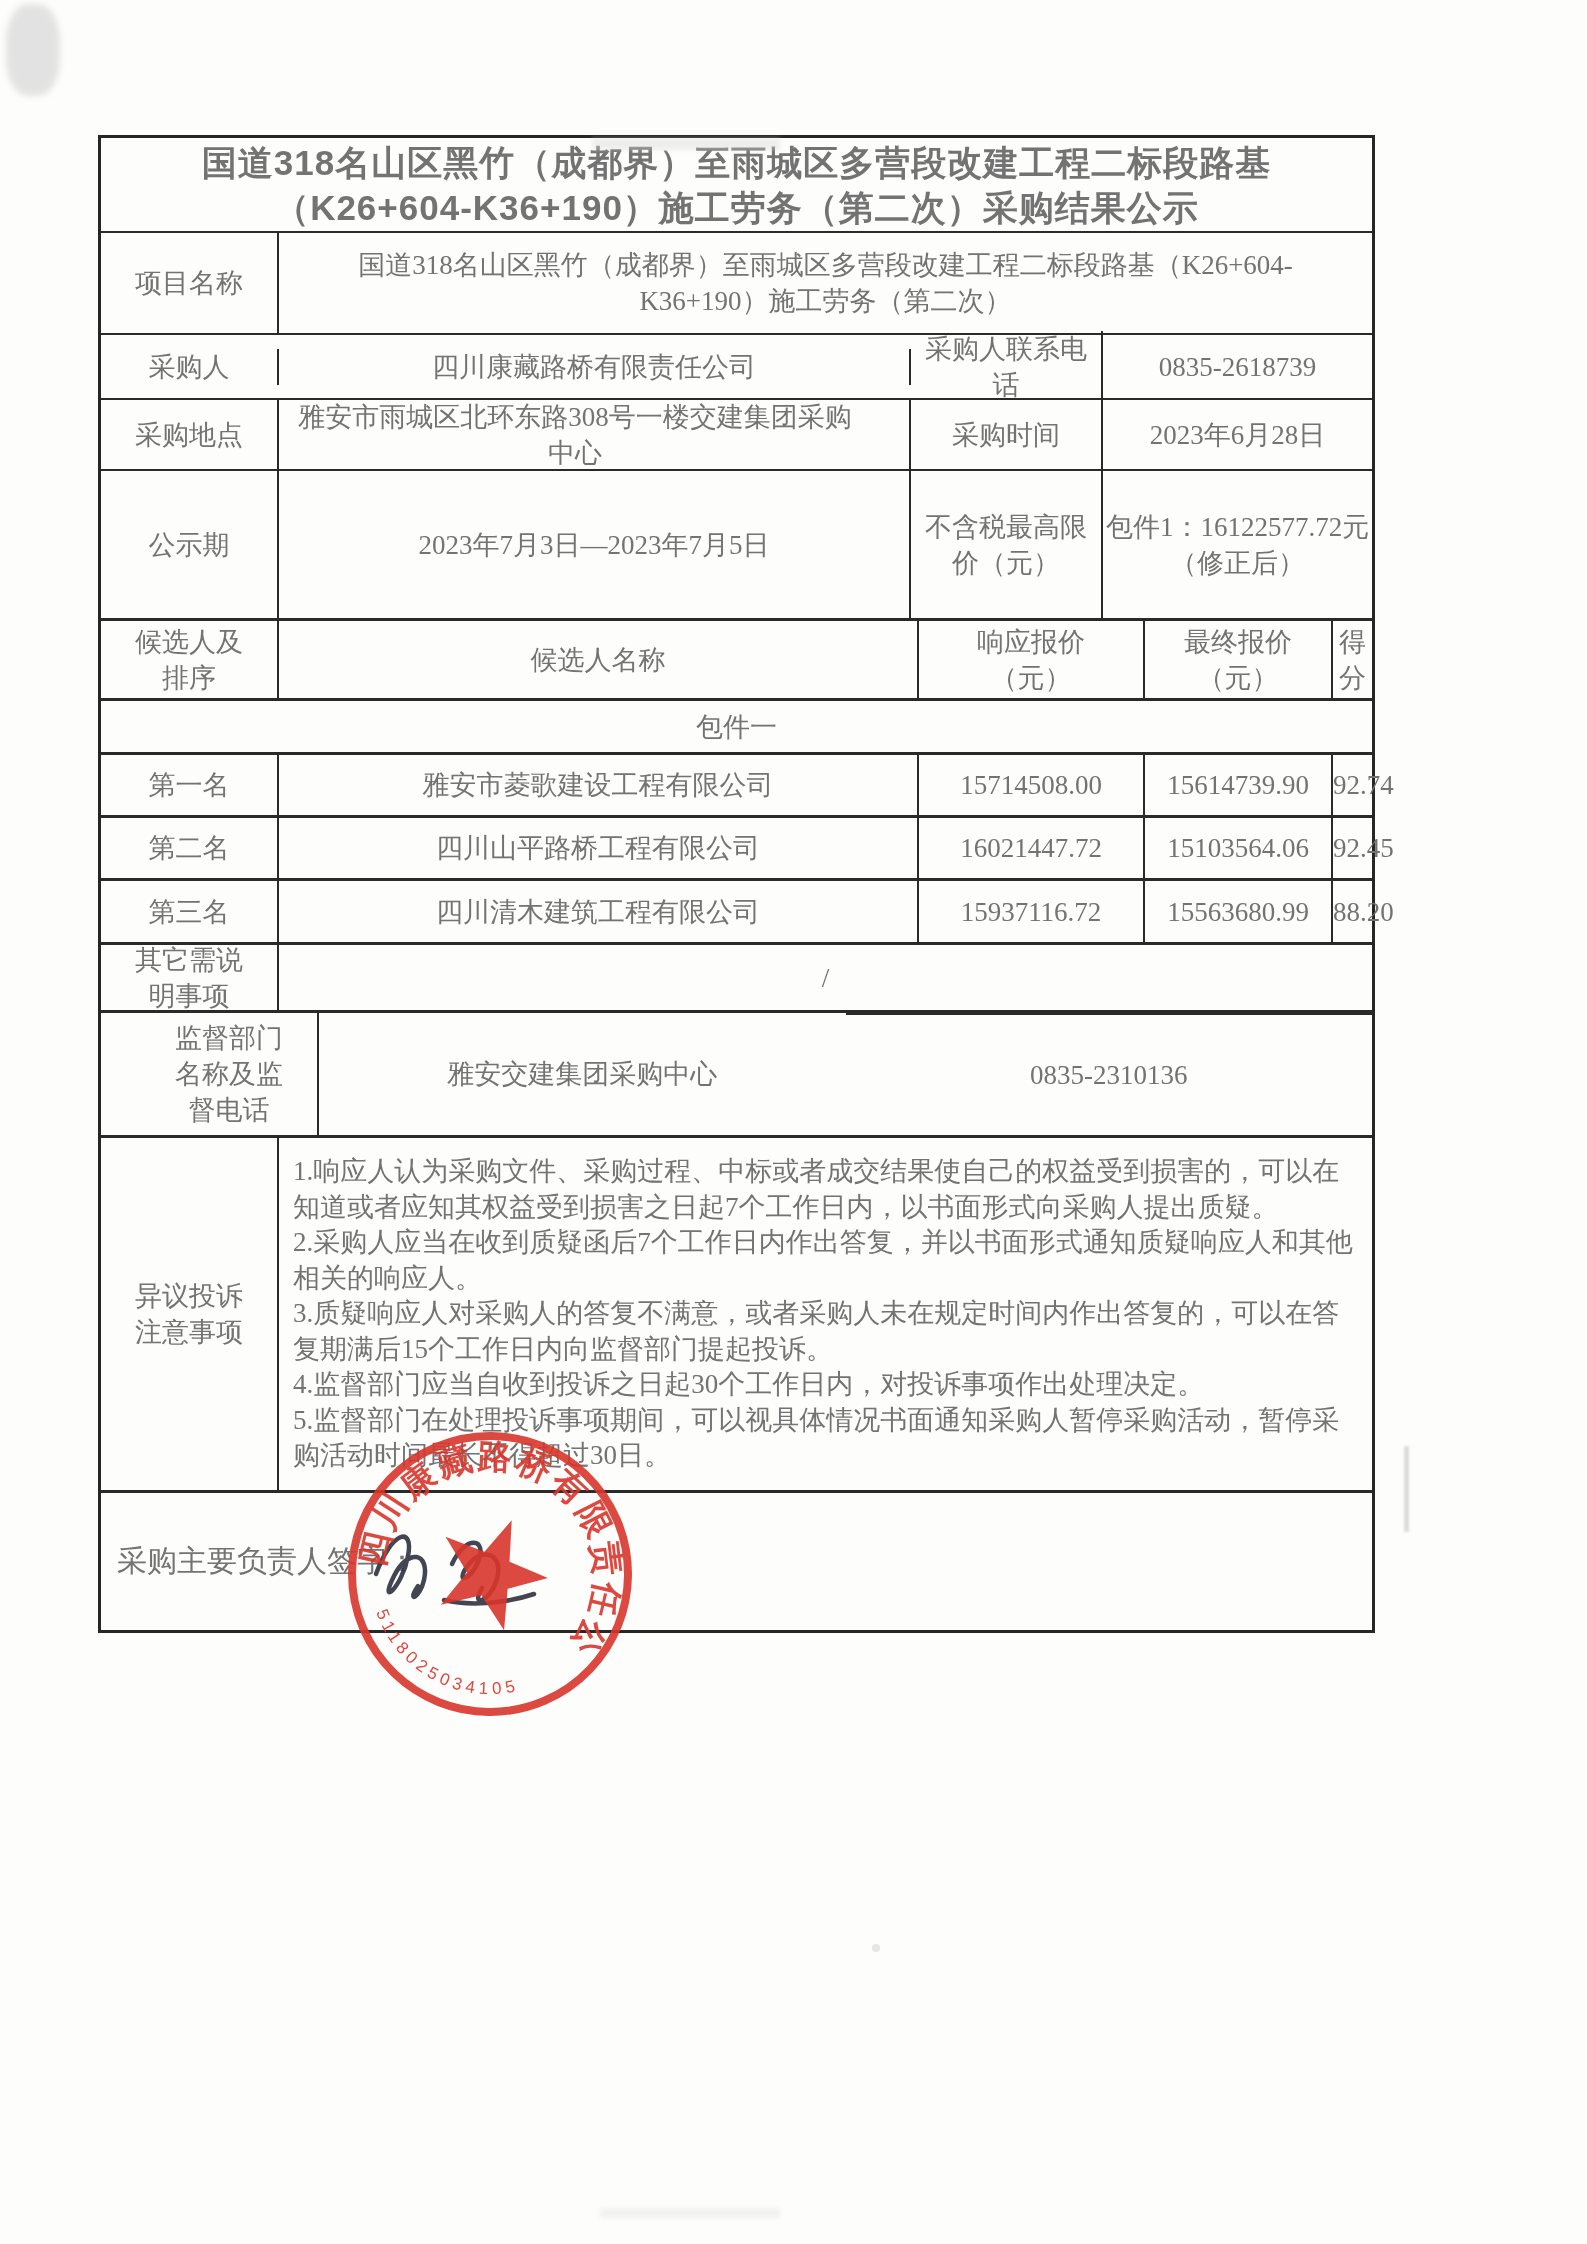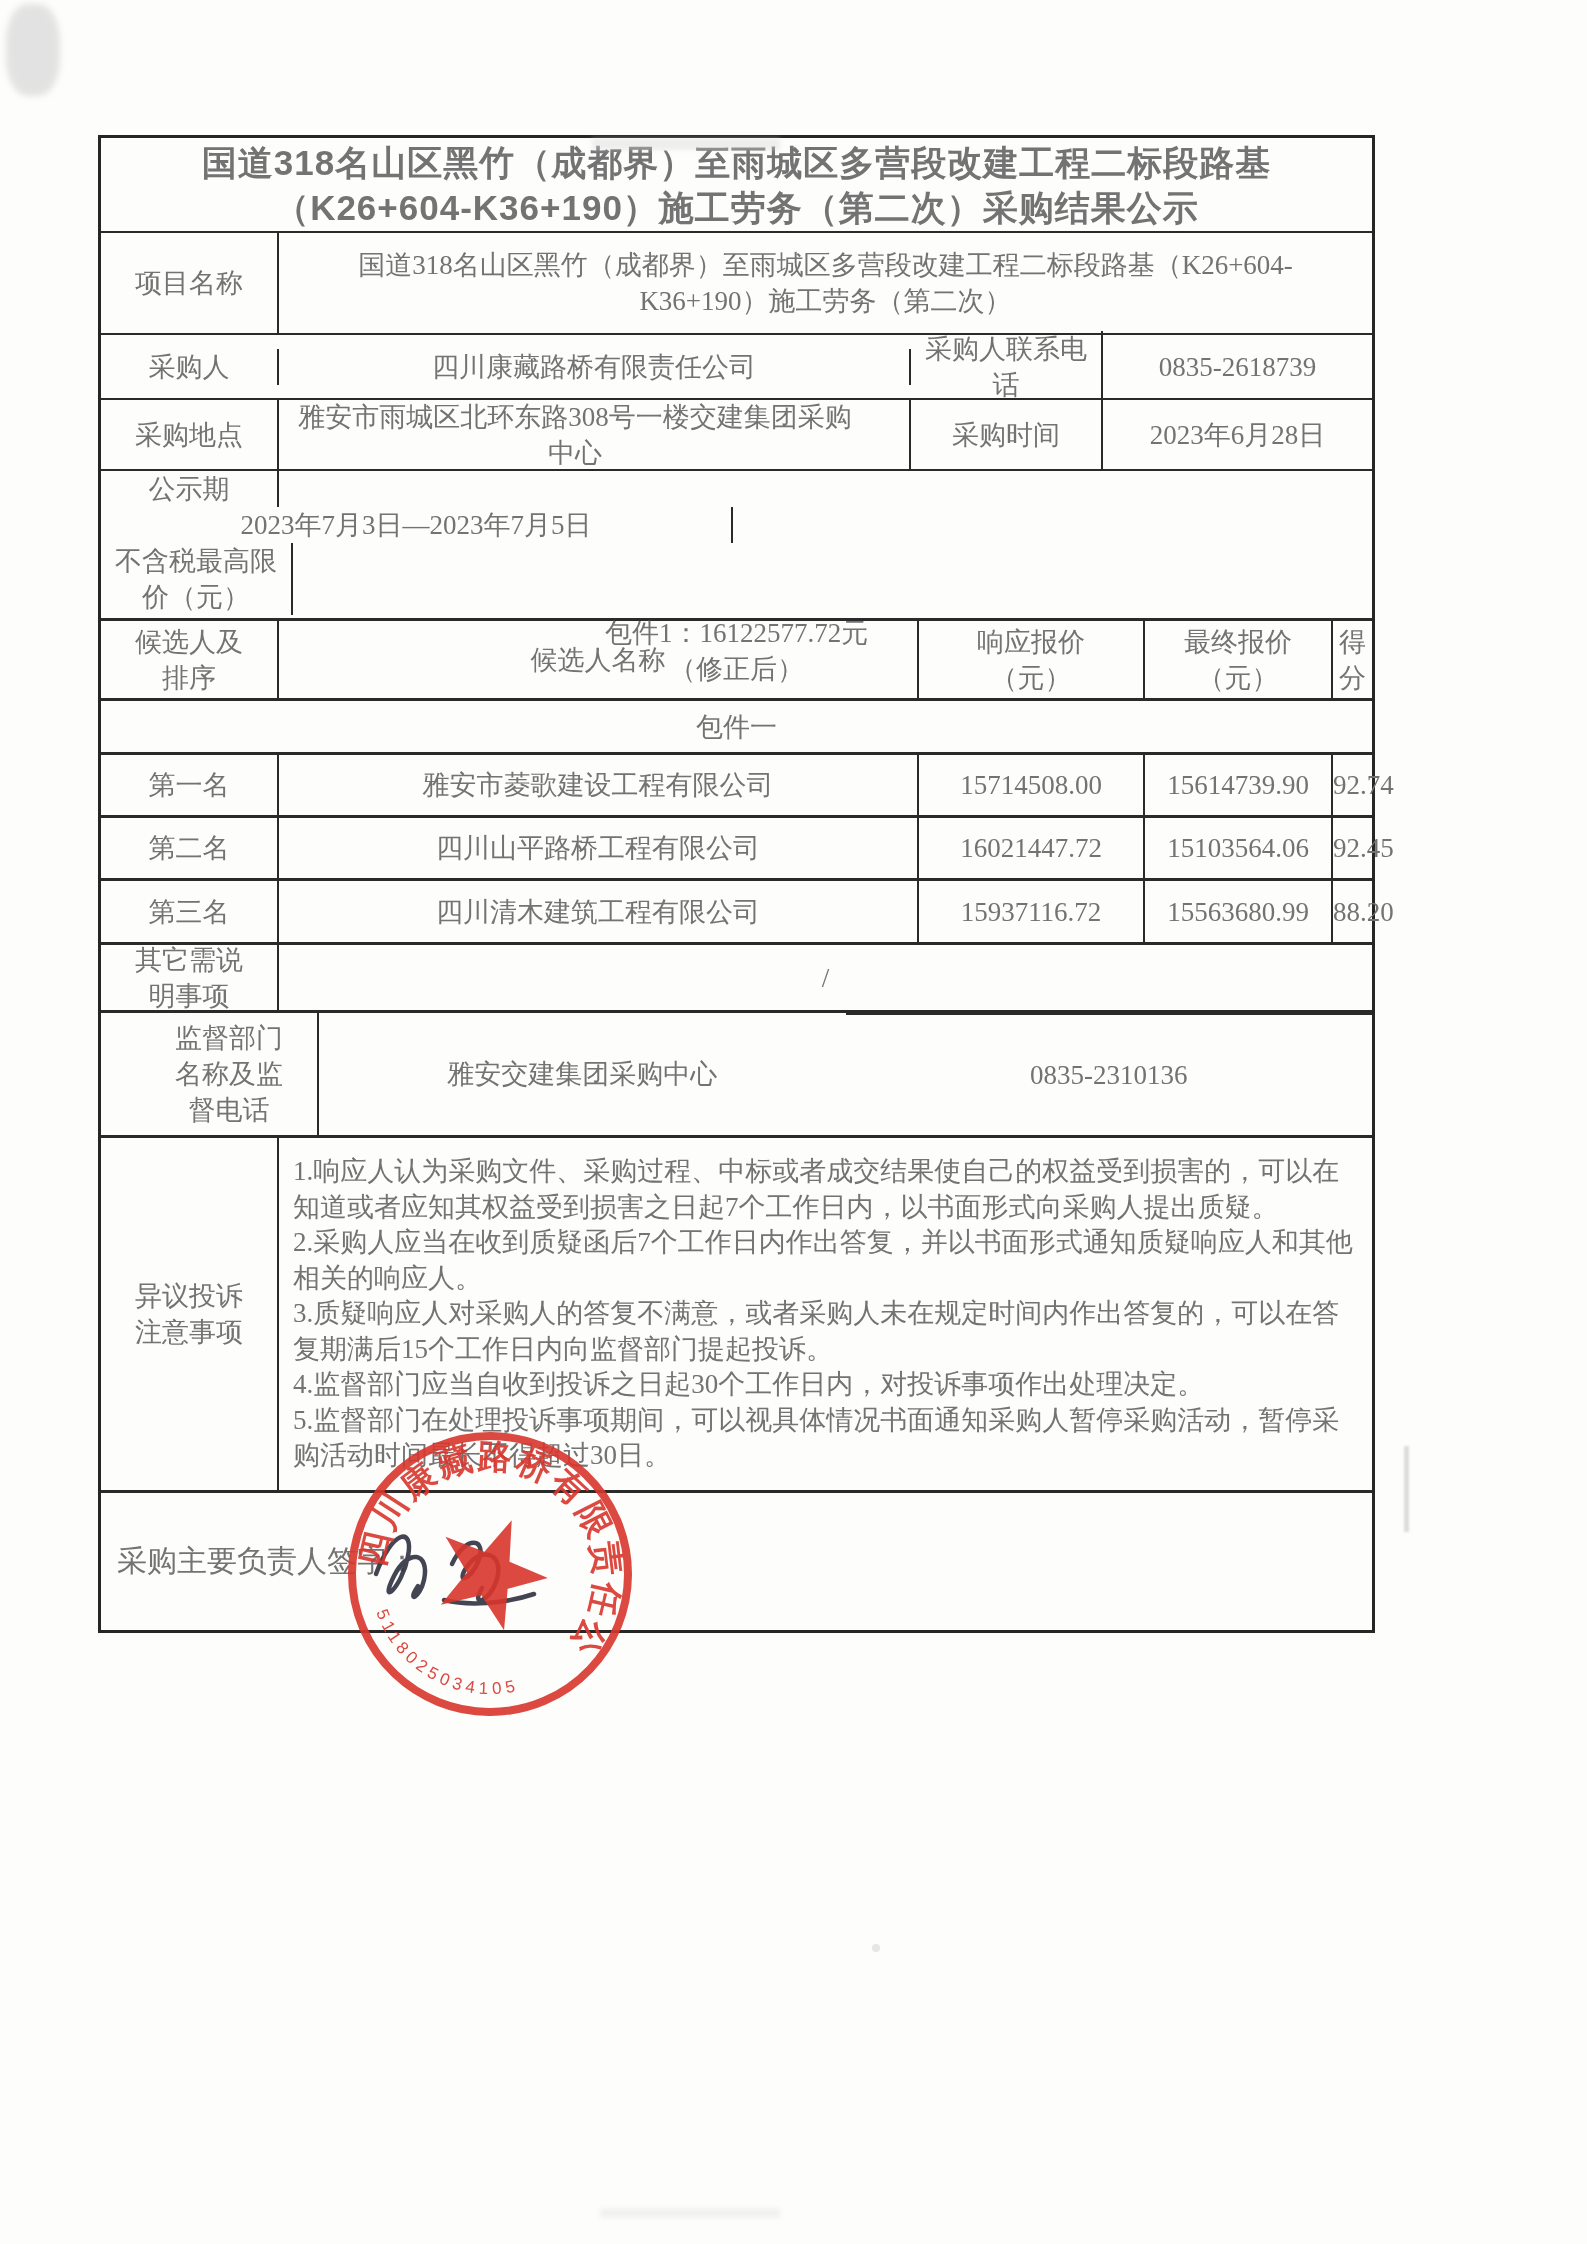--- a/index.html
+++ b/index.html
@@ -17,21 +17,21 @@
   .wA2{width:632px;flex:none;}
   .wA3{width:192px;flex:none;}
   .wB2{width:640px;flex:none;}
   .wB3{width:226px;flex:none;}
   .wB4{width:188px;flex:none;}
   .grow{flex:1;}
   .h-title{height:95px;}
   .h-project{height:102px;}
   .h-purchaser{height:65px;align-items:center;}
   .h-location{height:71px;}
-  .h-publicity{height:150px;flex-direction:column;}
+  .h-publicity{height:150px;}
   .h-candhdr{height:80px;}
   .h-package{height:54px;}
   .h-cand{height:63px;}
   .h-cand3{height:64px;}
   .h-other{height:68px;}
   .h-supervision{height:125px;padding-left:40px;}
   .h-objection{height:355px;}
   .h-signature{height:137px;}
   .title-cell{width:100%;font-family:"Liberation Sans","DejaVu Sans",sans-serif;
               font-weight:bold;font-size:35px;line-height:45px;letter-spacing:1px;}

